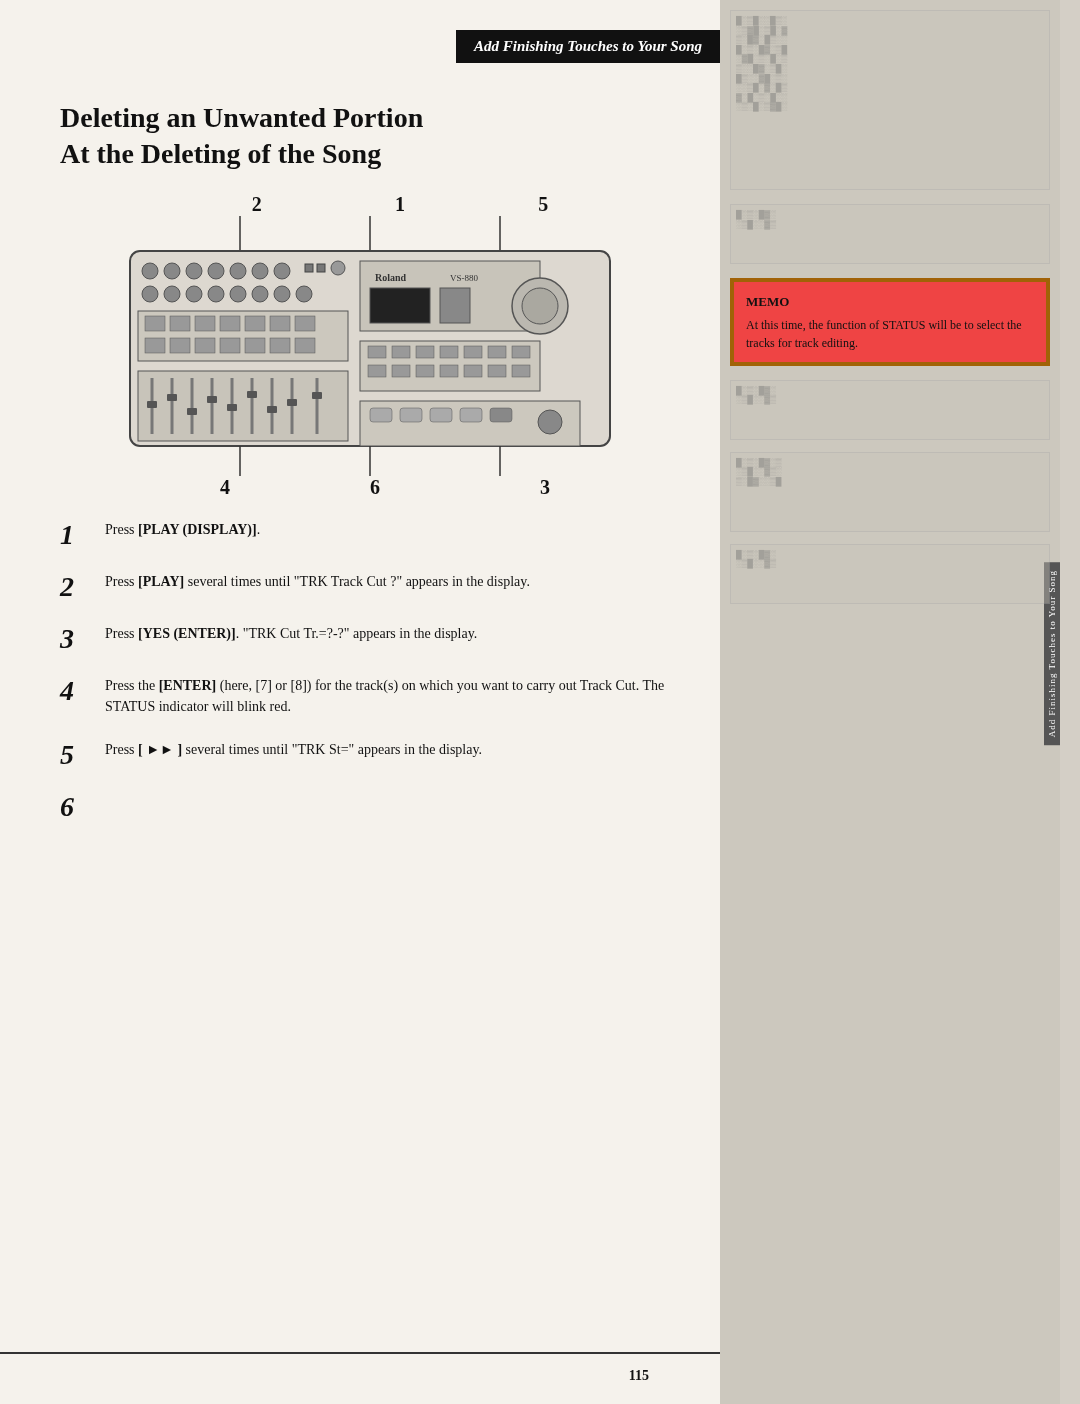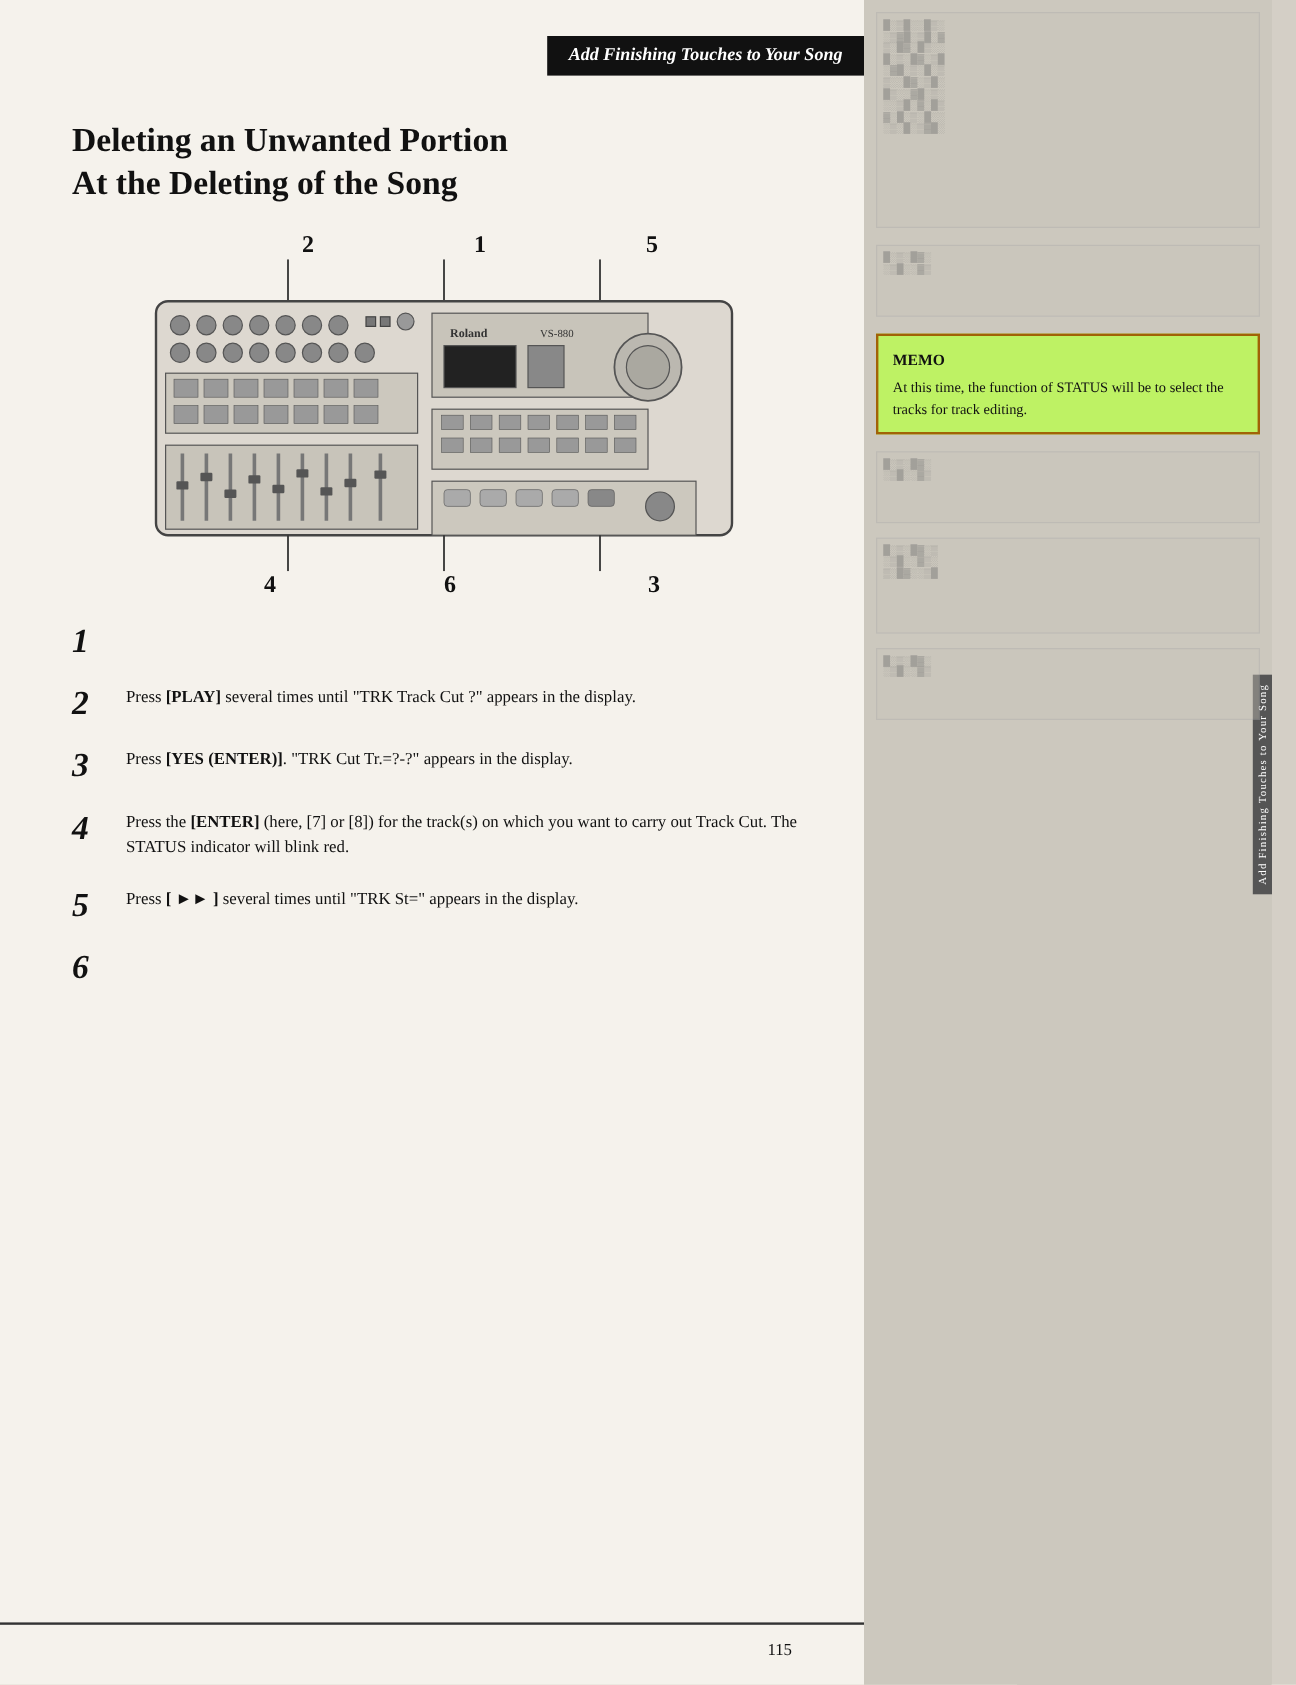--- a/index.html
+++ b/index.html
@@ -109,22 +109,22 @@
       writing-mode: vertical-rl;
       transform: rotate(180deg);
       background: #555;
       color: #fff;
       font-size: 9px;
       padding: 8px 3px;
       letter-spacing: 1px;
     }
 
     .memo-box {
-      background: #bef264;
-      border: 2px solid #a16207;
+      background: #ef4444;
+      border: 4px solid #a16207;
       padding: 10px 12px;
       margin: 8px 0;
       font-size: 12px;
       line-height: 1.5;
     }
 
     .memo-title {
       font-weight: bold;
       font-size: 13px;
       margin-bottom: 4px;
@@ -146,23 +146,23 @@
     }
 
     .sidebar-faded-tall {
       height: 80px;
     }
 
     
     .page-number {
       position: absolute;
       bottom: 20px;
-      right: 60px;
+      right: 71px;
       font-size: 14px;
-      font-weight: normal;
+      font-weight: bold;
     }
 
     
     .bottom-line {
       position: absolute;
       bottom: 50px;
       left: 0;
       right: 0;
       height: 2px;
       background: #333;
@@ -339,20 +339,23 @@
         <span style="margin-left:30px;">4</span>
         <span style="margin-left:40px;">6</span>
         <span style="margin-left:60px;">3</span>
       </div>
     </div>
 
     <div class="steps-container">
 
       <div class="step">
         <div class="step-num">1</div>
+        <div class="step-text">
+          Press <b>[PLAY (DISPLAY)]</b>.
+        </div>
       </div>
 
       <div class="step">
         <div class="step-num">2</div>
         <div class="step-text">
           Press <b>[PLAY]</b> several times until "TRK Track Cut ?" appears in the display.
         </div>
       </div>
 
       <div class="step">

